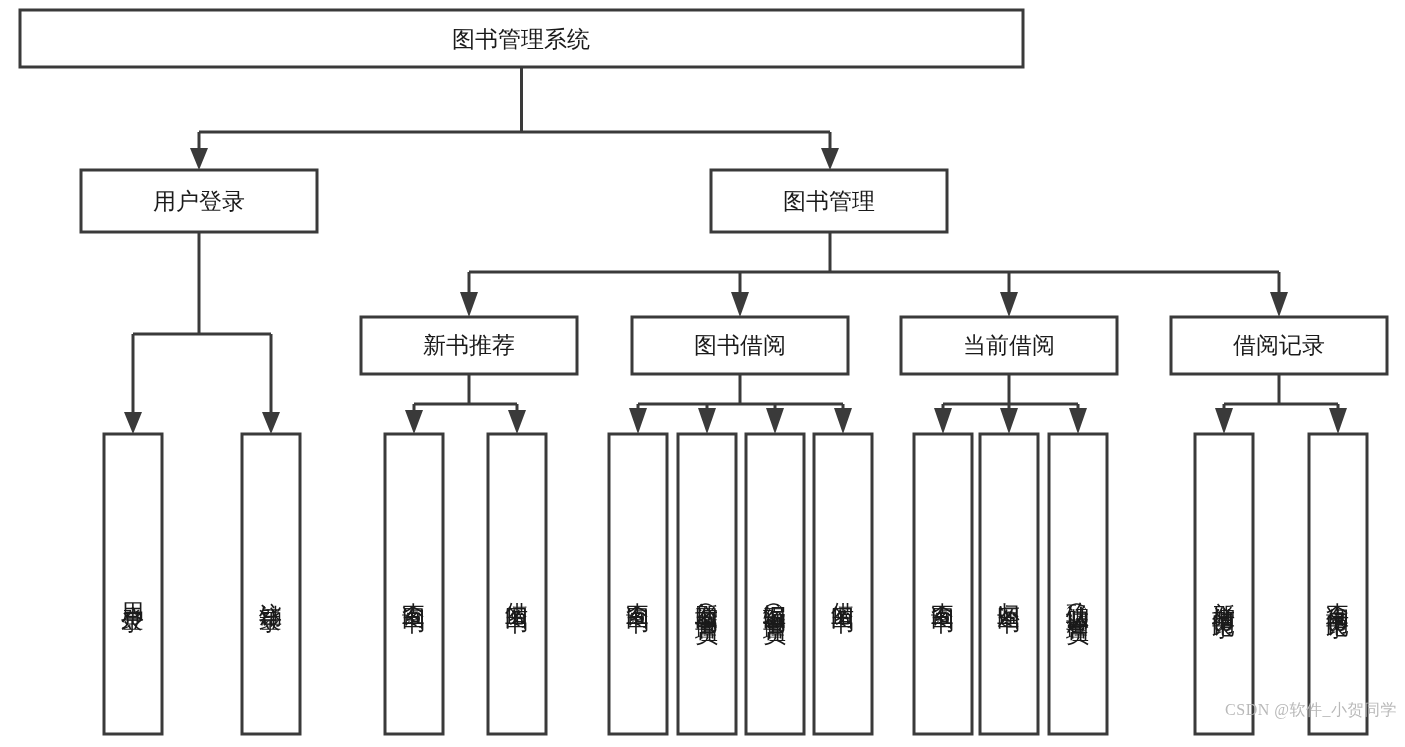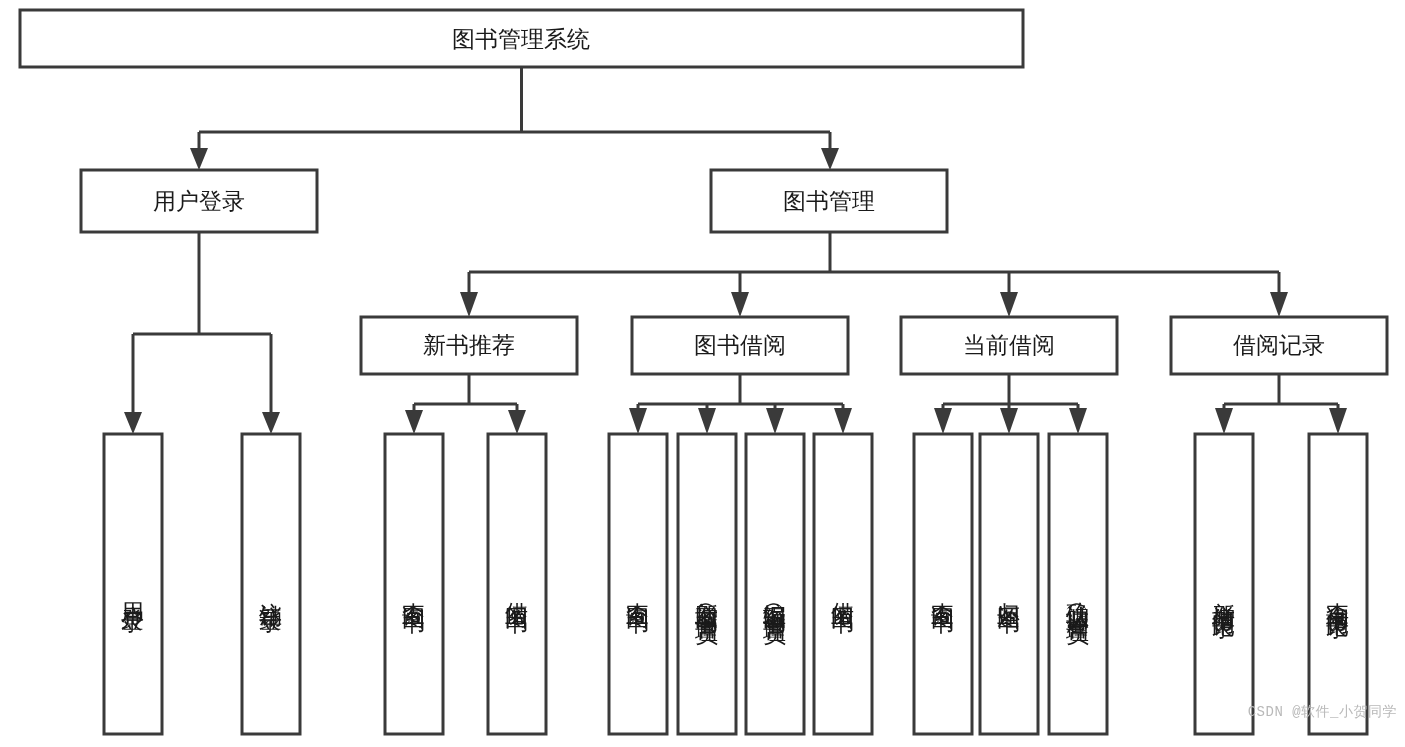--- a/index.html
+++ b/index.html
@@ -55,22 +55,22 @@
     fill: #1a1a1a;
     writing-mode: vertical-rl;
     text-orientation: upright;
     letter-spacing: 3px;
     dominant-baseline: central;
   }
   .watermark-text {
     position: absolute;
     right: 8px;
     bottom: 6px;
-    font-family: Liberation Mono, monospace;
-    font-size: 14px;
+    font-family: Liberation Serif, serif;
+    font-size: 16px;
     color: #b9b9b9;
     white-space: nowrap;
     letter-spacing: 0.5px;
     pointer-events: none;
   }
 </style>
 </head>
 <body>
 
 <div id="diagram-root">

